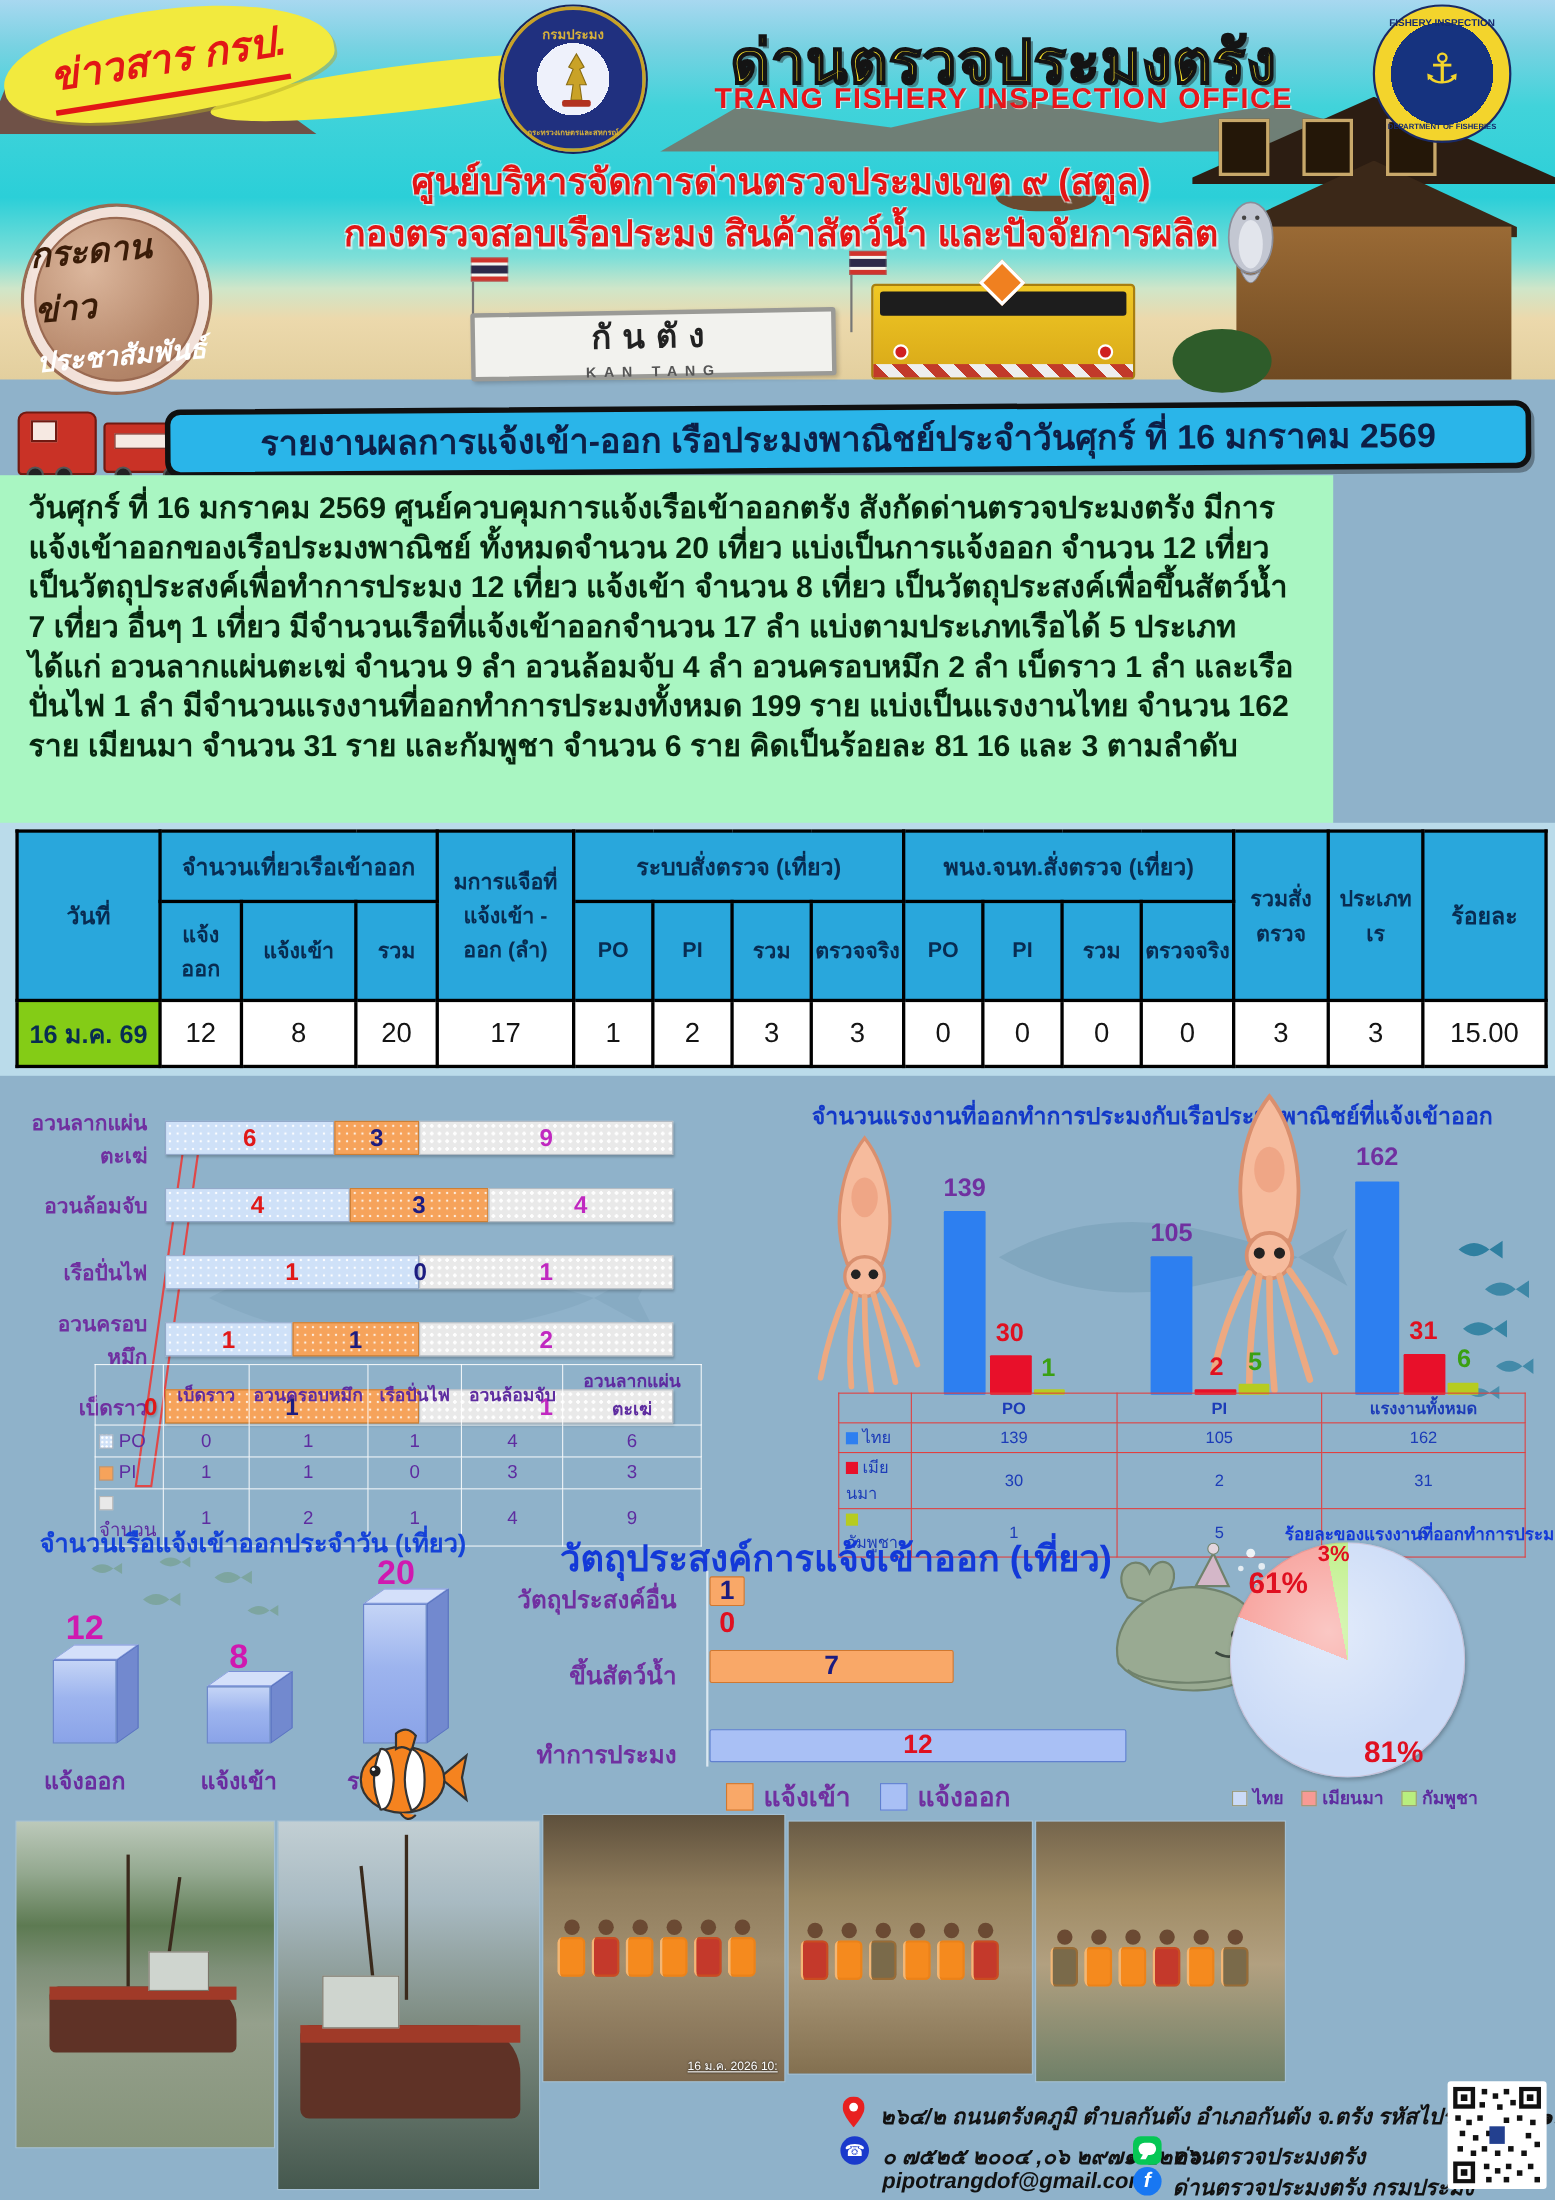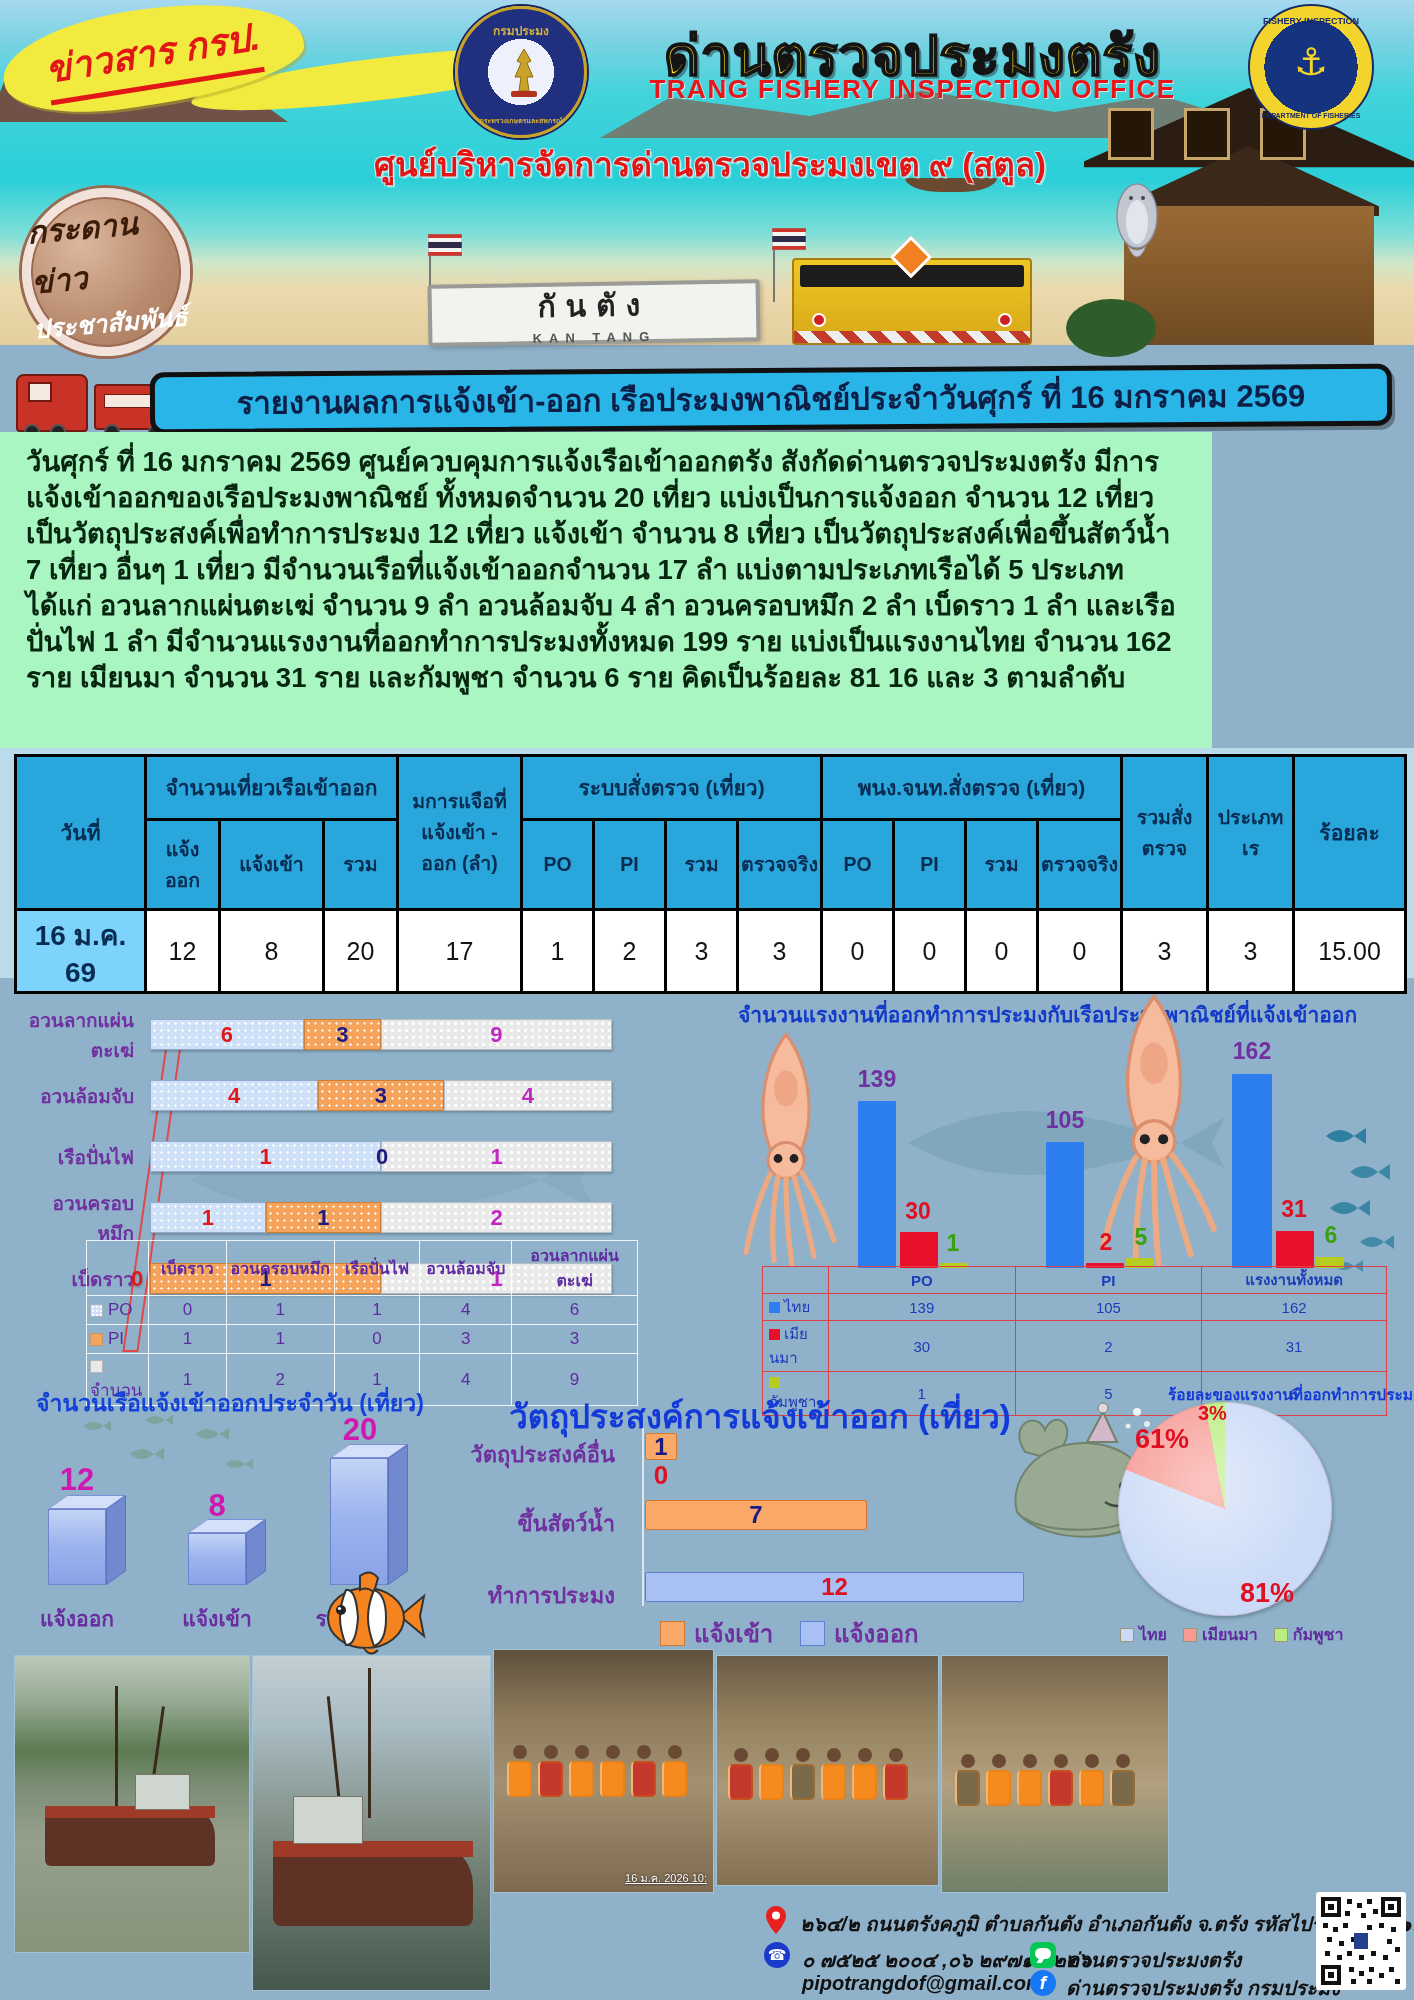--- a/index.html
+++ b/index.html
@@ -60,21 +60,21 @@
   .green{left:0;top:432px;width:1212px;height:318px;background:#a9f6c2;padding:12px 26px 0 26px;}
   .green .body{color:#07260f;font-size:27.5px;line-height:1.31;font-weight:600;text-align:left;}
 
   
   .tablesec{left:0;top:748px;width:1414px;height:230px;background:#badbea;}
   table.sum{border-collapse:collapse;table-layout:fixed;width:1392px;}
   table.sum th,table.sum td{border:3px solid #000;padding:2px;}
   table.sum th{background:#29a7dc;color:#082c52;font-size:19.5px;font-weight:bold;}
   table.sum th.big{font-size:21px;}
   table.sum td{background:#fff;color:#141414;font-size:25px;text-align:center;font-weight:500;}
-  table.sum td.datecell{background:#7dd3fc;color:#082c52;font-weight:bold;font-size:28px;}
+  table.sum td.datecell{background:#84cc16;color:#082c52;font-weight:bold;font-size:23px;}
 
   
   .vchart-title{color:#1442d8;font-size:28px;font-weight:bold;}
   .vrow{display:flex;align-items:center;height:61px;}
   .vlabel{width:132px;padding-right:16px;text-align:right;color:#7030a0;font-size:19px;font-weight:bold;}
   .vbar{position:relative;display:flex;width:462px;height:31px;filter:drop-shadow(1px 2px 1px #0003);}
   .seg{position:relative;display:flex;align-items:center;justify-content:center;height:100%;}
   .seg-po{background-color:#cfe1f8;background-image:radial-gradient(rgba(255,255,255,.95) 1.2px,transparent 1.4px);background-size:7px 7px;border:1px solid #93a9c9;}
   .seg-pi{background-color:#f6a35b;background-image:radial-gradient(rgba(255,255,255,.8) 1.2px,transparent 1.4px);background-size:7px 7px;border:1px solid #cc7f35;}
   .seg-num{background-color:#e9e9e9;background-image:radial-gradient(rgba(255,255,255,.95) 1.4px,transparent 1.6px);background-size:7px 7px;border:1px solid #b5bcc4;}
@@ -208,20 +208,23 @@
     </div>
 
     <div class="abs ilogo" style="left:1248px;top:4px;width:126px;height:126px;">
       <div class="ringtext" style="top:10px;font-size:9px;">FISHERY INSPECTION</div>
       <div class="ringtext" style="bottom:9px;font-size:7px;">DEPARTMENT OF FISHERIES</div>
       <div class="abs" style="left:0;top:34px;width:100%;text-align:center;color:#f3d42c;font-size:38px;">⚓</div>
     </div>
 
     <div class="abs ctr" style="left:180px;top:138px;width:1060px;">
       <span class="subtitle">ศูนย์บริหารจัดการด่านตรวจประมงเขต ๙ (สตูล)</span>
+    </div>
+    <div class="abs ctr" style="left:180px;top:186px;width:1060px;">
+      <span class="subtitle">กองตรวจสอบเรือประมง สินค้าสัตว์น้ำ และปัจจัยการผลิต</span>
     </div>
 
     <svg class="abs" style="left:1106px;top:176px;" width="62" height="92" viewBox="0 0 62 92">
       <ellipse cx="31" cy="40" rx="20" ry="32" fill="#c3c7d2" stroke="#8a8e9a" stroke-width="1.5"></ellipse>
       <ellipse cx="31" cy="46" rx="11" ry="22" fill="#e2e5ec"></ellipse>
       <path d="M22 70 Q31 92 40 70 Q31 78 22 70Z" fill="#c3c7d2" stroke="#8a8e9a"></path>
       <circle cx="25" cy="22" r="2" fill="#444"></circle>
         <circle cx="37" cy="22" r="2" fill="#444"></circle>
     </svg>
 

